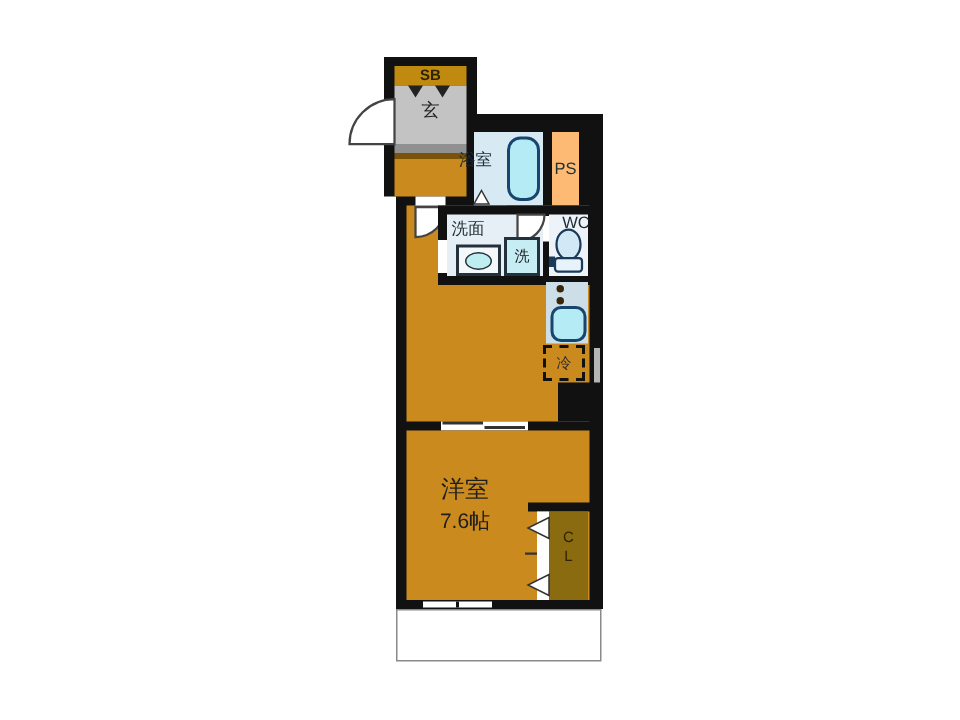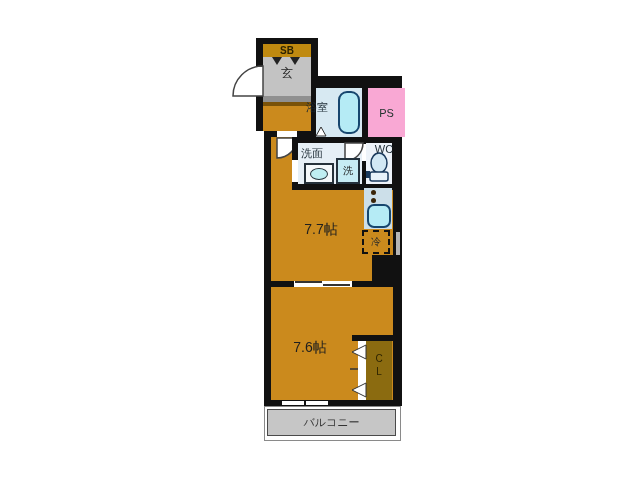--- a/index.html
+++ b/index.html
@@ -43,21 +43,21 @@
 
   <div class="abs" style="left:316px;top:88px;width:46px;height:49px;background:#d7e9f2;"></div>
   <div class="lbl" style="left:306px;top:101px;font-size:11px;color:#1c2a33;">
     <span>浴室</span>
   </div>
   <div class="abs" style="left:338px;top:91px;width:18px;height:39px;background:#b5ebf5;border:2px solid #16466e;border-radius:9px;"></div>
   <svg class="abs" style="left:315px;top:126px;" width="12" height="11" viewBox="0 0 12 11">
     <polygon points="6,1 11,10 1,10" fill="#ffffff" stroke="#333333" stroke-width="1"></polygon>
   </svg>
   <div class="gap" style="left:316px;top:137px;width:22px;height:6px;"></div>
-  <div class="abs center" style="left:368px;top:88px;width:37px;height:49px;background:#f9a8d4;font-size:11px;color:#24332f;">
+  <div class="abs center" style="left:368px;top:88px;width:18px;height:49px;background:#fdba74;font-size:11px;color:#24332f;">
     <span>PS</span>
   </div>
 
   <div class="abs" style="left:271px;top:137px;width:122px;height:144px;background:#cb8a1d;"></div>
 
   <div class="gap" style="left:277px;top:131px;width:20px;height:6px;"></div>
   <svg class="abs" style="left:275px;top:136px;" width="24" height="24" viewBox="0 0 24 24">
     <path d="M2,2 L22,2 A20,20 0 0 1 2,22 Z" fill="#ffffff" stroke="#444444" stroke-width="1.5"></path>
   </svg>
 
@@ -94,46 +94,43 @@
   <div class="abs" style="left:371px;top:190px;width:5px;height:5px;border-radius:50%;background:#3a2508;"></div>
   <div class="abs" style="left:371px;top:198px;width:5px;height:5px;border-radius:50%;background:#3a2508;"></div>
   <div class="abs" style="left:367px;top:204px;width:20px;height:20px;background:#b5ebf5;border:2px solid #16466e;border-radius:7px;"></div>
 
   <div class="abs center" style="left:362px;top:230px;width:24px;height:20px;border:2px dashed #111111;font-size:10px;color:#2a2a2a;">
     <span>冷</span>
   </div>
   <div class="abs" style="left:396px;top:232px;width:4px;height:24px;background:#b5b5b5;"></div>
   <div class="wall" style="left:372px;top:255px;width:30px;height:26px;"></div>
 
-  <div class="lbl" style="left:271px;top:222px;width:100px;text-align:center;font-size:14px;">
-    <span>7.7帖</span>
-  </div>
 
   <div class="gap" style="left:294px;top:281px;width:58px;height:6px;"></div>
   <div class="abs" style="left:295px;top:281px;width:27px;height:2px;background:#333333;"></div>
   <div class="abs" style="left:323px;top:284px;width:27px;height:2px;background:#333333;"></div>
 
   <div class="abs" style="left:271px;top:287px;width:122px;height:113px;background:#cb8a1d;"></div>
+  <div class="lbl" style="left:260px;top:318px;width:100px;text-align:center;font-size:16px;">
+    <span>洋室</span>
+  </div>
   <div class="lbl" style="left:260px;top:340px;width:100px;text-align:center;font-size:14px;">
     <span>7.6帖</span>
   </div>
 
   <div class="wall" style="left:352px;top:335px;width:50px;height:6px;"></div>
   <div class="abs" style="left:366px;top:341px;width:26px;height:59px;background:#8b6b10;"></div>
   <div class="abs" style="left:358px;top:341px;width:8px;height:59px;background:#ffffff;"></div>
   <svg class="abs" style="left:350px;top:341px;" width="18" height="60" viewBox="0 0 18 60">
     <polygon points="16,4 16,18 2,11" fill="#ffffff" stroke="#333333" stroke-width="1"></polygon>
     <polygon points="16,42 16,56 2,49" fill="#ffffff" stroke="#333333" stroke-width="1"></polygon>
     <line x1="0" y1="28" x2="8" y2="28" stroke="#333333" stroke-width="1.5"></line>
   </svg>
   <div class="lbl" style="left:366px;top:352px;width:26px;text-align:center;font-size:10px;color:#2e2400;line-height:13px;">
     <div>C</div>
     <div>L</div>
   </div>
 
   <div class="gap" style="left:282px;top:401px;width:46px;height:4px;"></div>
   <div class="abs" style="left:304px;top:401px;width:2px;height:4px;background:#111111;"></div>
   <div class="abs" style="left:264px;top:406px;width:135px;height:33px;background:#ffffff;border:1px solid #8a8a8a;"></div>
-  <div class="abs center" style="left:267px;top:409px;width:127px;height:25px;background:#c6c6c6;border:1px solid #4a4a4a;font-size:11px;color:#333333;">
-    <span>バルコニー</span>
-  </div>
 
 </div>
 
 </body></html>

